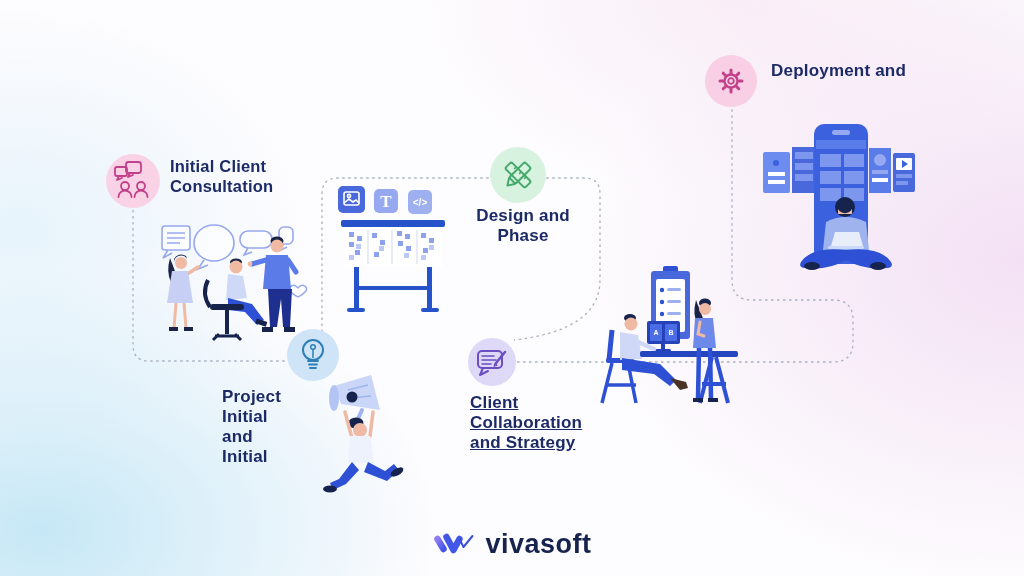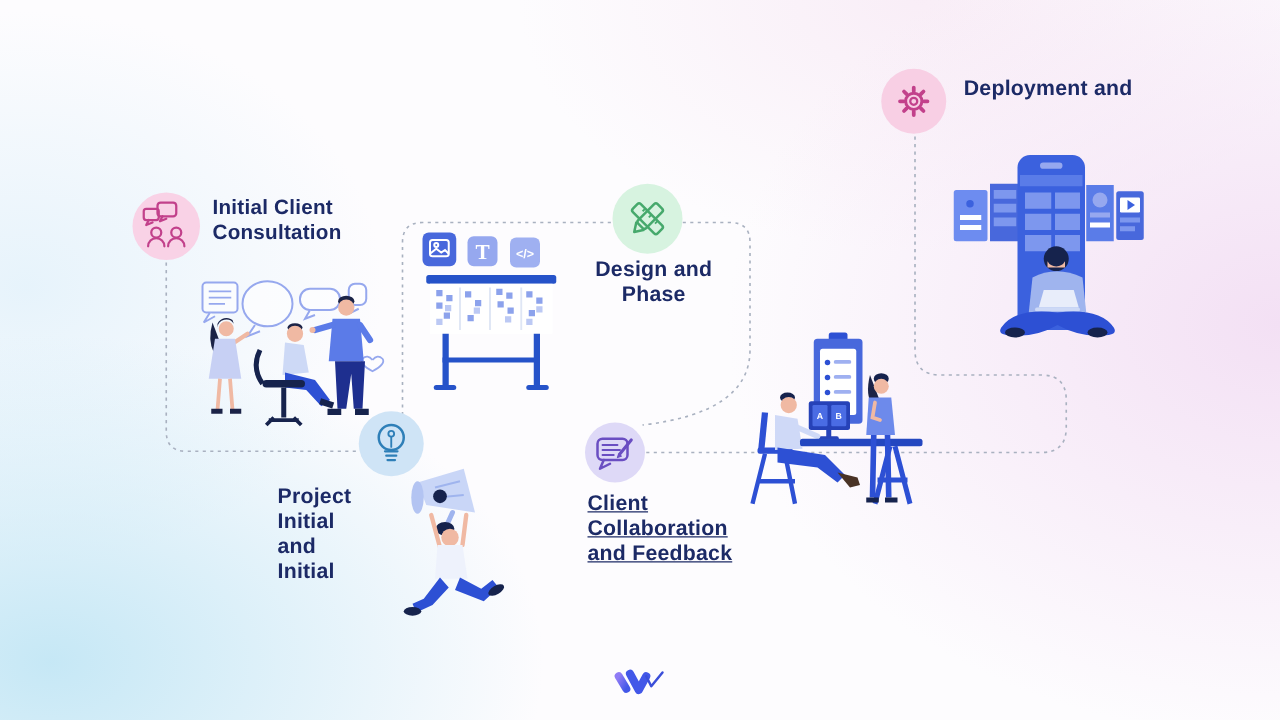--- a/index.html
+++ b/index.html
@@ -318,33 +318,34 @@
     <span>and</span>
     <span>Initial</span>
   </div>
   <div class="stage-label lbl-3">
     <span>Design and</span>
     <span>Phase</span>
   </div>
   <div class="stage-label lbl-4">
     <span>Client</span>
     <span>Collaboration</span>
-    <span>and Feedback</span>
+    <span>and Strategy</span>
   </div>
   <div class="stage-label lbl-5">
     <span>Deployment and</span>
   </div>
 
   <div class="logo">
     <svg width="44" height="27" viewBox="0 0 44 27">
       <defs>
         <linearGradient id="lgm" x1="0" y1="0" x2="1" y2="1">
           <stop offset="0" stop-color="#8f7bf5"></stop>
           <stop offset="1" stop-color="#4257e8"></stop>
         </linearGradient>
       </defs>
       <path d="M5 8 L11 18" stroke="url(#lgm)" stroke-width="6.5" stroke-linecap="round" fill="none"></path>
       <path d="M14 6 L21 19 L27 8" stroke="#4257e8" stroke-width="6.5" stroke-linecap="round" stroke-linejoin="round" fill="none"></path>
       <path d="M27 8 L31 16 L40 5" stroke="#3b4fd9" stroke-width="2" stroke-linecap="round" stroke-linejoin="round" fill="none"></path>
     </svg>
+    <span class="logo-text">vivasoft</span>
   </div>
 
 </div>
 
 </body></html>

